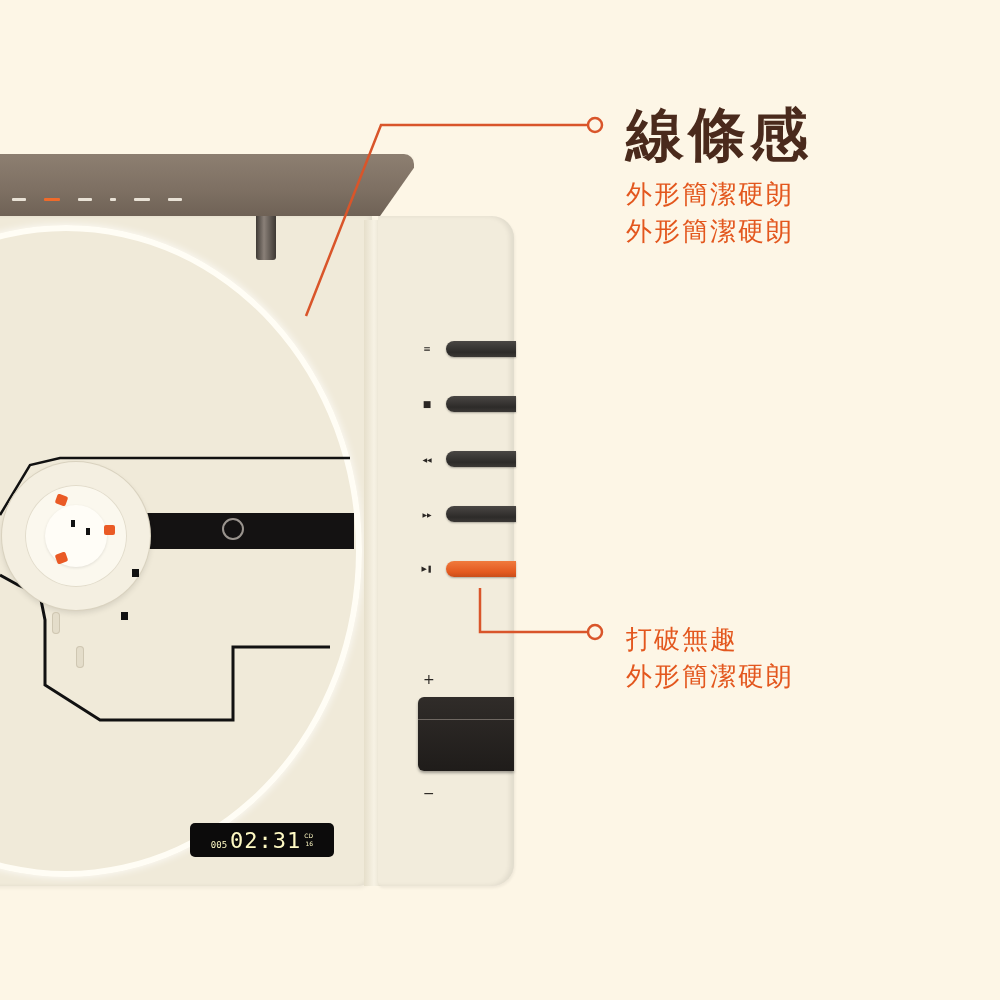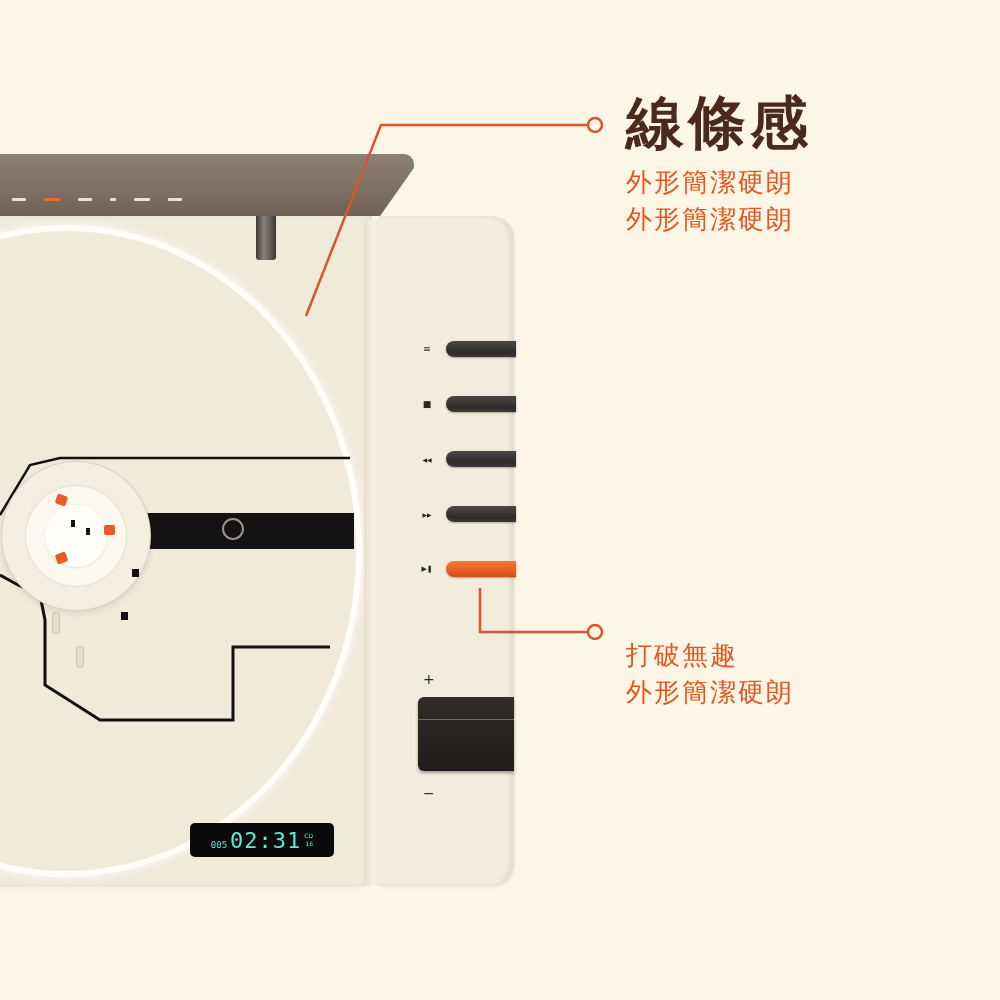--- a/index.html
+++ b/index.html
@@ -72,21 +72,21 @@
       left:45px; top:505px; width:62px; height:62px; border-radius:50%;
       background:#fffdf7; box-shadow:0 1px 3px rgba(0,0,0,.1);
     }
     .clip { width:11px; height:10px; background:#ea5a25; border-radius:2px; }
     .sq { width:7px; height:8px; background:#111; }
     .slot { width:8px; height:22px; border-radius:4px; background:#e4ddca; box-shadow:inset 0 0 0 1px #cfc7b2; }
 
     .lcd {
       left:190px; top:823px; width:144px; height:34px;
       background:#0c0b0b; border-radius:5px;
-      color:#5eead4; display:flex; align-items:center; justify-content:center; gap:3px;
+      color:#fef9c3; display:flex; align-items:center; justify-content:center; gap:3px;
     }
     .lcd .track { font-size:9px; letter-spacing:0; margin-top:10px; font-family:"DejaVu Sans Mono", monospace; }
     .lcd .time { font-size:22px; font-family:"DejaVu Sans Mono", monospace; letter-spacing:1px; }
     .lcd .meta { font-size:6px; line-height:8px; display:flex; flex-direction:column; align-items:flex-end; }
 
     
     .btn-row { left:420px; display:flex; align-items:center; }
     .btn-row .glyph { width:14px; font-size:9px; color:#2a2623; text-align:center; margin-right:12px; }
     .btn-row .bar {
       width:70px; height:16px; border-radius:8px 0 0 8px;
@@ -188,26 +188,26 @@
 <div class="abs vol-key"></div>
 <div class="abs vol-minus">−</div>
 
 <svg class="abs callout-svg" viewBox="0 0 1000 1000" width="1000" height="1000">
   <polyline points="306,316 381,125 595,125" fill="none" stroke="#d9552a" stroke-width="2.5"></polyline>
   <circle cx="595" cy="125" r="7" fill="#fdf6e6" stroke="#d9552a" stroke-width="2.5"></circle>
   <polyline points="480,588 480,632 593,632" fill="none" stroke="#d9552a" stroke-width="2.5"></polyline>
   <circle cx="595" cy="632" r="7" fill="#fdf6e6" stroke="#d9552a" stroke-width="2.5"></circle>
 </svg>
 
-<div class="abs" style="left:626px;top:94px">
+<div class="abs" style="left:626px;top:106px">
   <div class="heading">線條感</div>
   <div class="desc" style="margin-top:12px">
     <div>外形簡潔硬朗</div>
     <div>外形簡潔硬朗</div>
   </div>
 </div>
 
 <div class="abs" style="left:626px;top:603px">
-  <div class="desc" style="margin-top:34px">
+  <div class="desc" style="margin-top:18px">
     <div>打破無趣</div>
     <div>外形簡潔硬朗</div>
   </div>
 </div>
 
 </body></html>

